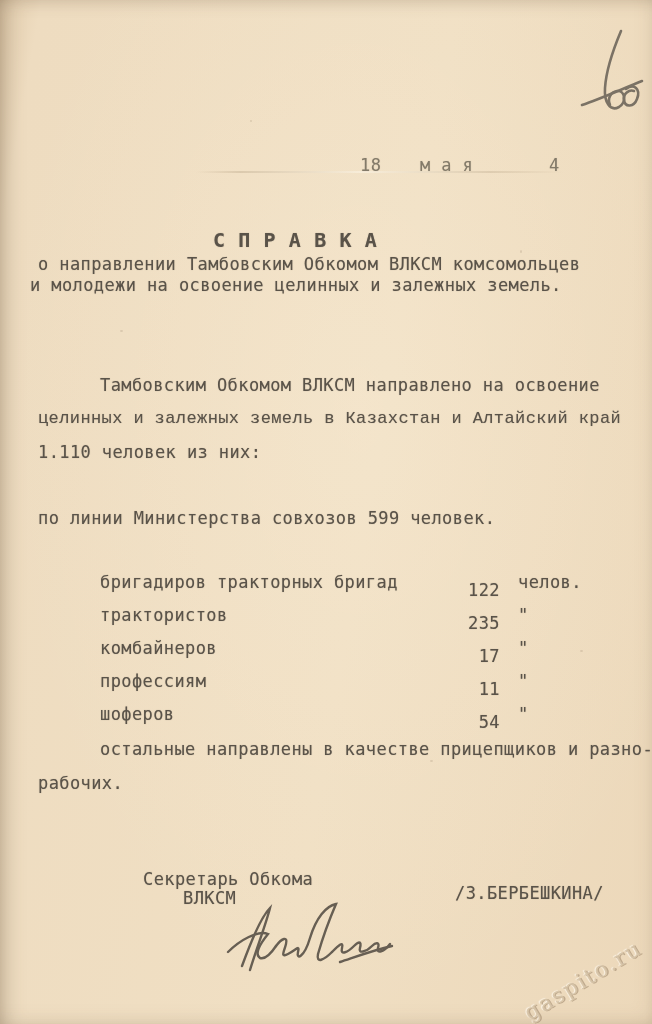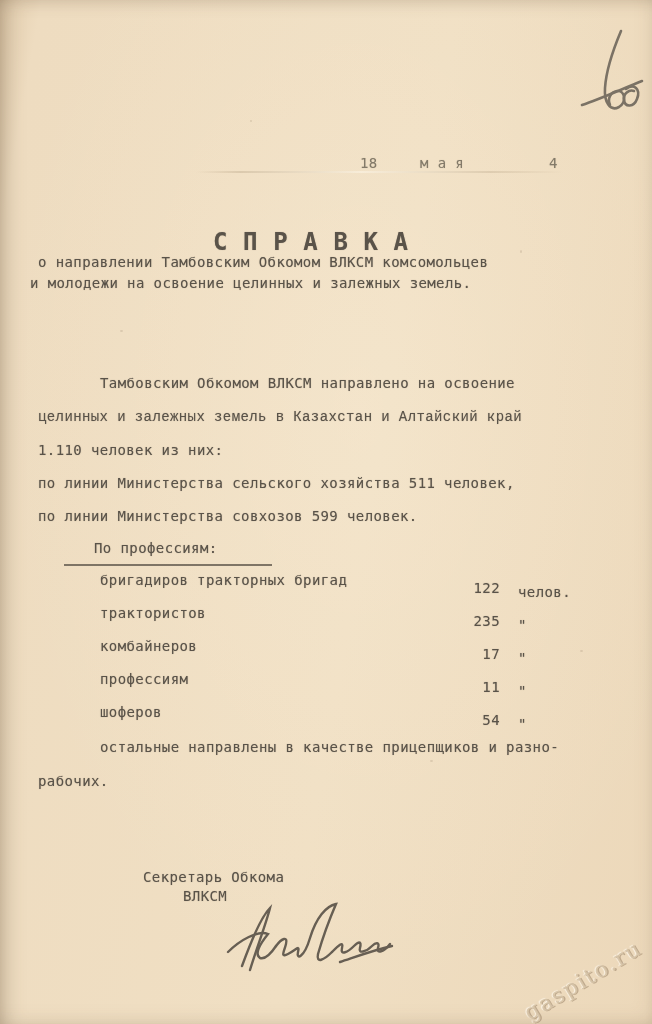--- a/index.html
+++ b/index.html
@@ -13,47 +13,47 @@
     background-color:#eddabd;
     box-shadow: inset 16px 0 22px -14px rgba(96,74,52,.4),
                 inset 0 12px 18px -12px rgba(96,74,52,.22),
                 inset -8px -10px 24px -16px rgba(96,74,52,.25);
     overflow:hidden;
     font-family:"DejaVu Sans Mono", monospace;
     color:#5a5349;
   }
   .txt{
     position:absolute;
-    font-size:14px;
+    font-size:17px;
     letter-spacing:.4px;
     white-space:pre;
     text-shadow:0 0 1px rgba(90,82,72,.45);
   }
   .faded{color:#837a69;text-shadow:0 0 1px rgba(131,122,105,.4);}
   .erased-line{
     position:absolute;left:196px;top:171px;width:368px;height:2px;
     background:linear-gradient(90deg, rgba(178,158,128,0) 0%, rgba(178,158,128,.35) 12%, rgba(255,250,238,.45) 45%, rgba(178,158,128,.3) 80%, rgba(178,158,128,0) 100%);
   }
-  .doc-title{left:213px;top:228px;font-size:24px;font-weight:bold;letter-spacing:.6px;}
+  .doc-title{left:213px;top:228px;font-size:20px;font-weight:bold;letter-spacing:.6px;}
   .sub1{left:38px;top:254px;}
   .sub2{left:30px;top:275px;}
   .p1l1{left:100px;top:375px;}
   .p1l2{left:38px;top:409px;font-family:Liberation Mono, monospace;}
   .p1l3{left:38px;top:442px;}
   .p1l4{left:38px;top:475px;}
   .p1l5{left:38px;top:508px;}
   .prof-head{
     position:absolute;left:64px;top:540px;width:208px;height:24px;
     border-bottom:2px solid rgba(88,80,70,.75);
   }
   .prof-head .txt{position:static;display:block;padding-left:30px;}
   .prof-row{position:absolute;left:100px;width:452px;height:24px;}
   .prof-row .name{position:absolute;left:0;top:0;}
   .prof-row .count{position:absolute;left:330px;top:8px;width:70px;text-align:right;}
-  .prof-row .unit{position:absolute;left:418px;top:12px;}
+  .prof-row .unit{position:absolute;left:418px;top:0;}
   .row0{top:572px;} .row1{top:605px;} .row2{top:638px;} .row3{top:671px;} .row4{top:704px;}
   .p2l1{left:100px;top:739px;}
   .p2l2{left:38px;top:773px;}
   .sig-role1{left:143px;top:869px;}
   .sig-role2{left:183px;top:888px;}
   .sig-name{left:455px;top:883px;}
   .signature-svg{position:absolute;left:212px;top:896px;}
   .corner-svg{position:absolute;left:576px;top:26px;}
   .watermark{
     position:absolute;left:526px;top:1002px;
@@ -85,26 +85,22 @@
   <div class="txt faded" style="left:420px;top:155px;text-align:center;">м а я</div>
   <div class="txt faded" style="left:549px;top:155px;">4</div>
 
   <div class="txt doc-title">С П Р А В К А</div>
   <div class="txt sub1">о направлении Тамбовским Обкомом ВЛКСМ комсомольцев</div>
   <div class="txt sub2">и молодежи на освоение целинных и залежных земель.</div>
 
   <div class="txt p1l1">Тамбовским Обкомом ВЛКСМ направлено на освоение</div>
   <div class="txt p1l2">целинных и залежных земель в Казахстан и Алтайский край</div>
   <div class="txt p1l3">1.110 человек из них:</div>
-  <div class="txt p1l4">по линии Министерства сельского хозяйства 511 человек,</div>
   <div class="txt p1l5">по линии Министерства совхозов 599 человек.</div>
 
-  <div class="prof-head">
-    <span class="txt">По профессиям:</span>
-  </div>
 
   <div class="prof-row row0">
     <span class="txt name">бригадиров тракторных бригад</span>
     <span class="txt count">122</span>
     <span class="txt unit">челов.</span>
   </div>
   <div class="prof-row row1">
     <span class="txt name">трактористов</span>
     <span class="txt count">235</span>
     <span class="txt unit">"</span>
@@ -123,20 +119,21 @@
     <span class="txt name">шоферов</span>
     <span class="txt count">54</span>
     <span class="txt unit">"</span>
   </div>
 
   <div class="txt p2l1">остальные направлены в качестве прицепщиков и разно-</div>
   <div class="txt p2l2">рабочих.</div>
 
   <div class="txt sig-role1">Секретарь Обкома</div>
   <div class="txt sig-role2">ВЛКСМ</div>
+  <div class="txt sig-name">/З.БЕРБЕШКИНА/</div>
 
   <svg class="signature-svg" width="215" height="85" viewBox="0 0 215 85">
     <g fill="none" stroke="#4a433b" stroke-width="2.4" stroke-linecap="round" opacity="0.82">
       <path d="M30,70 C38,48 50,20 58,12 C54,28 44,54 38,74"></path>
       <path d="M16,56 C28,44 46,34 56,38 C48,48 42,58 48,62 C54,64 60,56 64,50"></path>
       <path d="M64,50 C70,42 76,40 74,48 C72,56 68,62 76,58 C84,54 88,48 86,56 C84,64 92,62 98,42 C104,22 114,10 124,8 C118,22 110,44 106,58 C104,68 112,64 120,56"></path>
       <path d="M120,56 C126,50 132,44 130,52 C128,60 136,56 142,50 C146,46 150,44 148,52 C146,58 154,56 160,50 C164,46 168,46 166,52 C164,58 172,56 178,48"></path>
       <path d="M128,66 C146,60 162,54 180,50"></path>
     </g>
   </svg>

